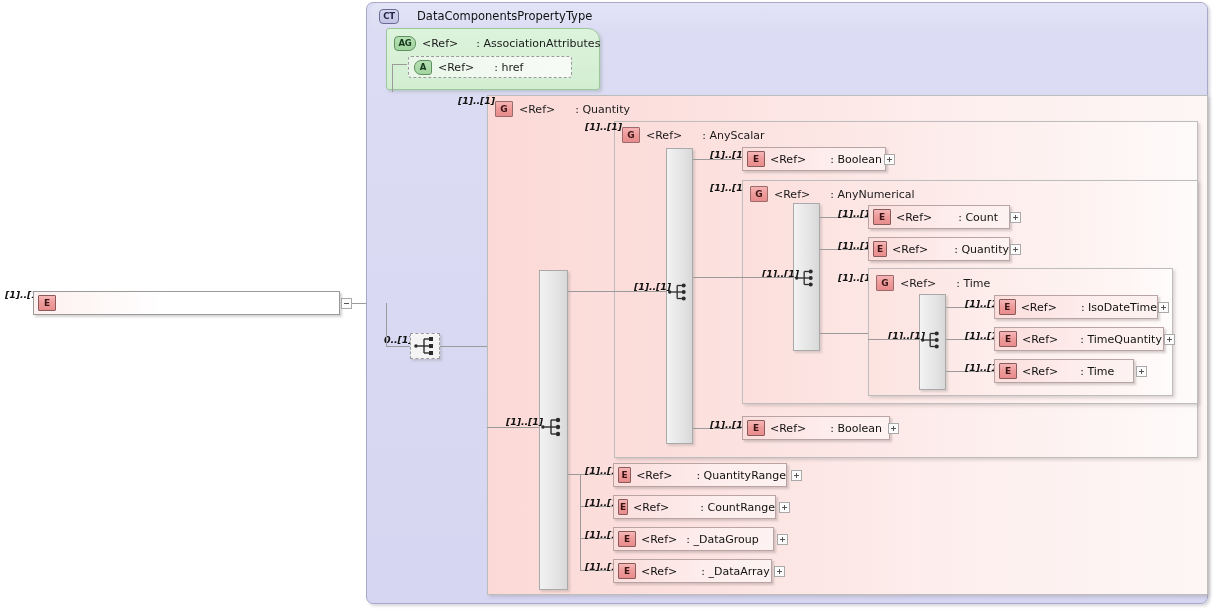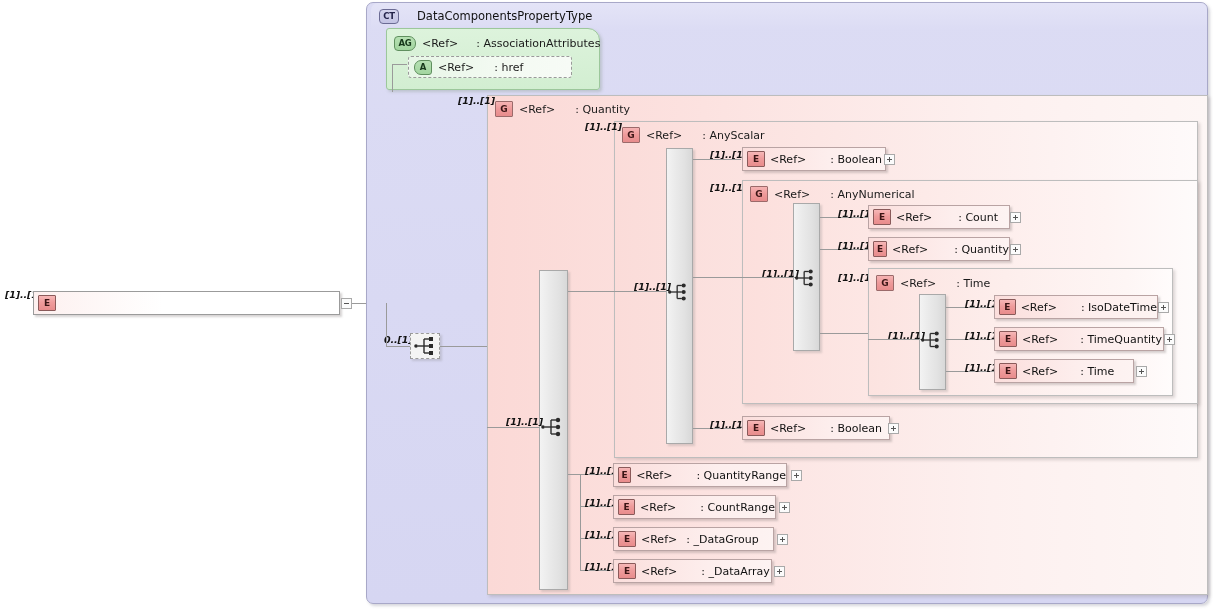--- a/index.html
+++ b/index.html
@@ -395,21 +395,21 @@
   <span class="ic">E</span>
   <span class="ref">&lt;Ref&gt;</span>
   <span class="nm" style="margin-left:24px">: QuantityRange</span>
 </div>
 <div class="plus" style="left:791px;top:470px;"></div>
 
 <div class="card" style="left:585px;top:497px;">[1]..[1]</div>
 <div class="node grpref" style="left:613px;top:495px;width:163px;">
   <span class="ic">E</span>
   <span class="ref">&lt;Ref&gt;</span>
-  <span class="nm" style="margin-left:24px">: CountRange</span>
+  <span class="nm" style="margin-left:31px">: CountRange</span>
 </div>
 <div class="plus" style="left:779px;top:502px;"></div>
 
 <div class="card" style="left:585px;top:529px;">[1]..[1]</div>
 <div class="node grpref" style="left:613px;top:527px;width:161px;">
   <span class="ic">E</span>
   <span class="ref">&lt;Ref&gt;</span>
   <span class="nm" style="margin-left:9px">: _DataGroup</span>
 </div>
 <div class="plus" style="left:777px;top:534px;"></div>

